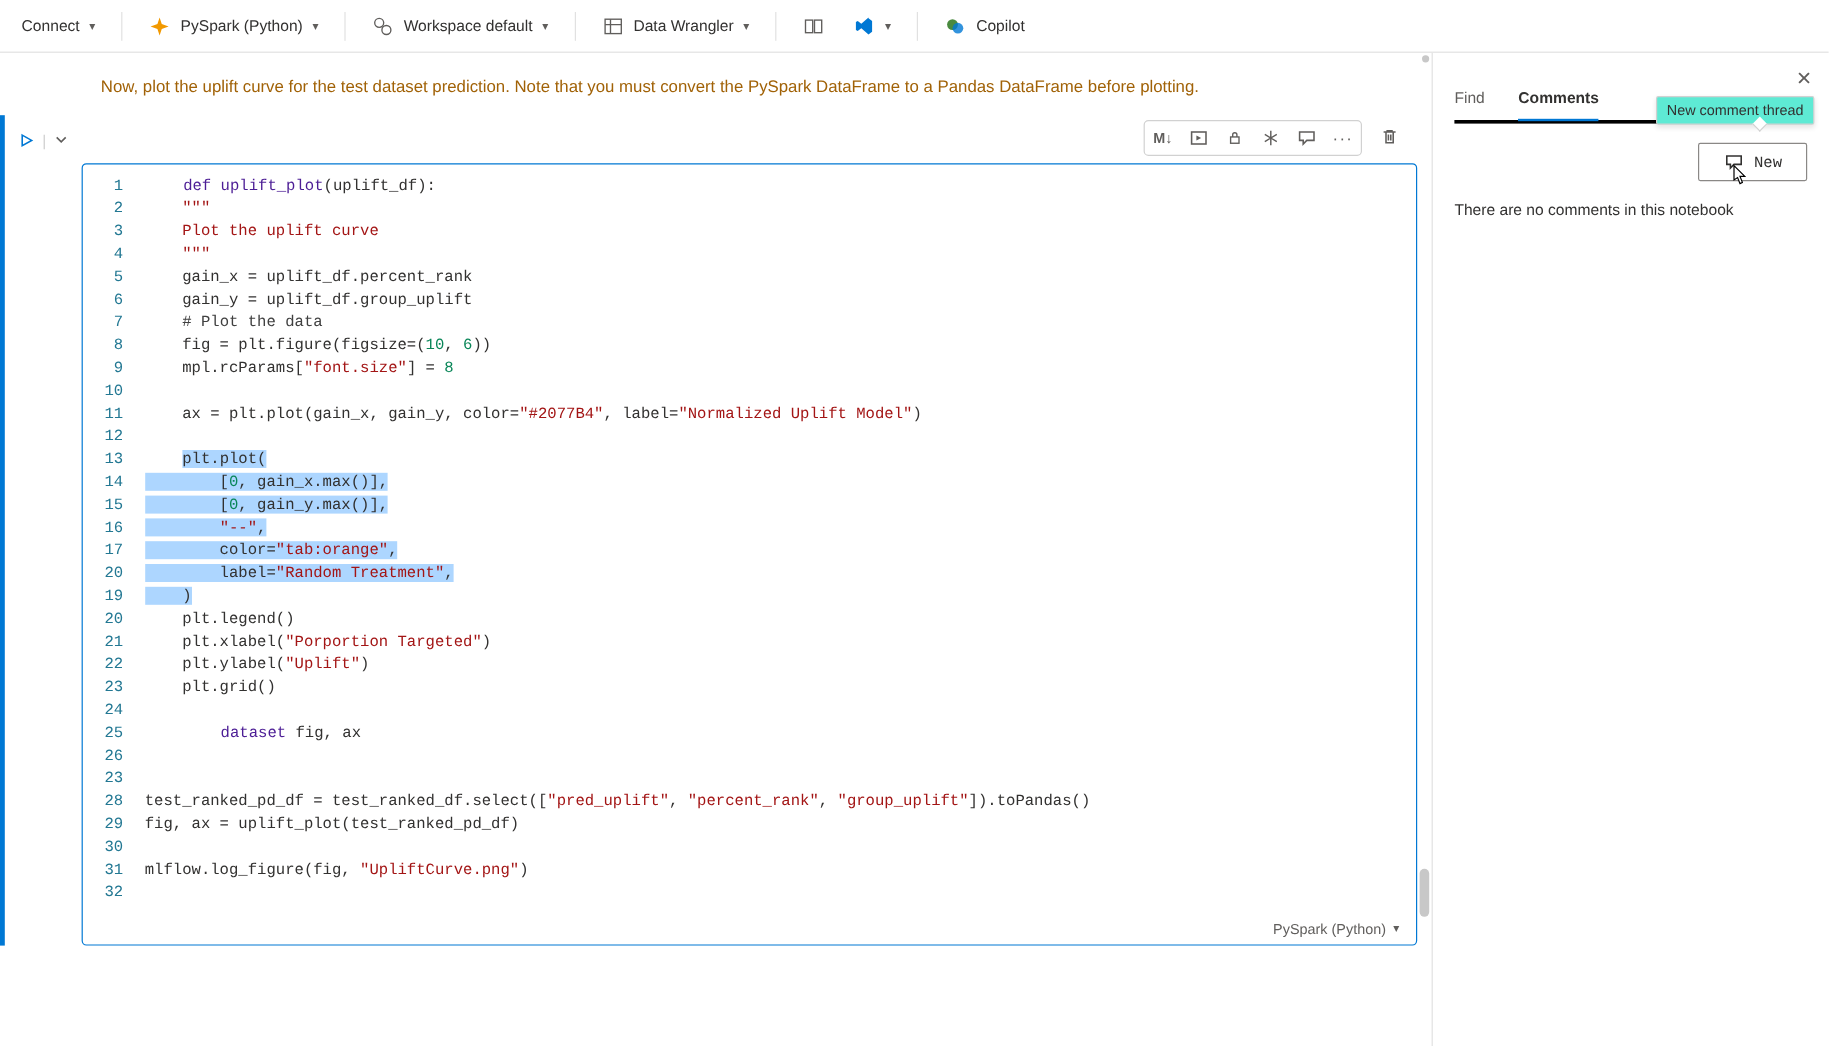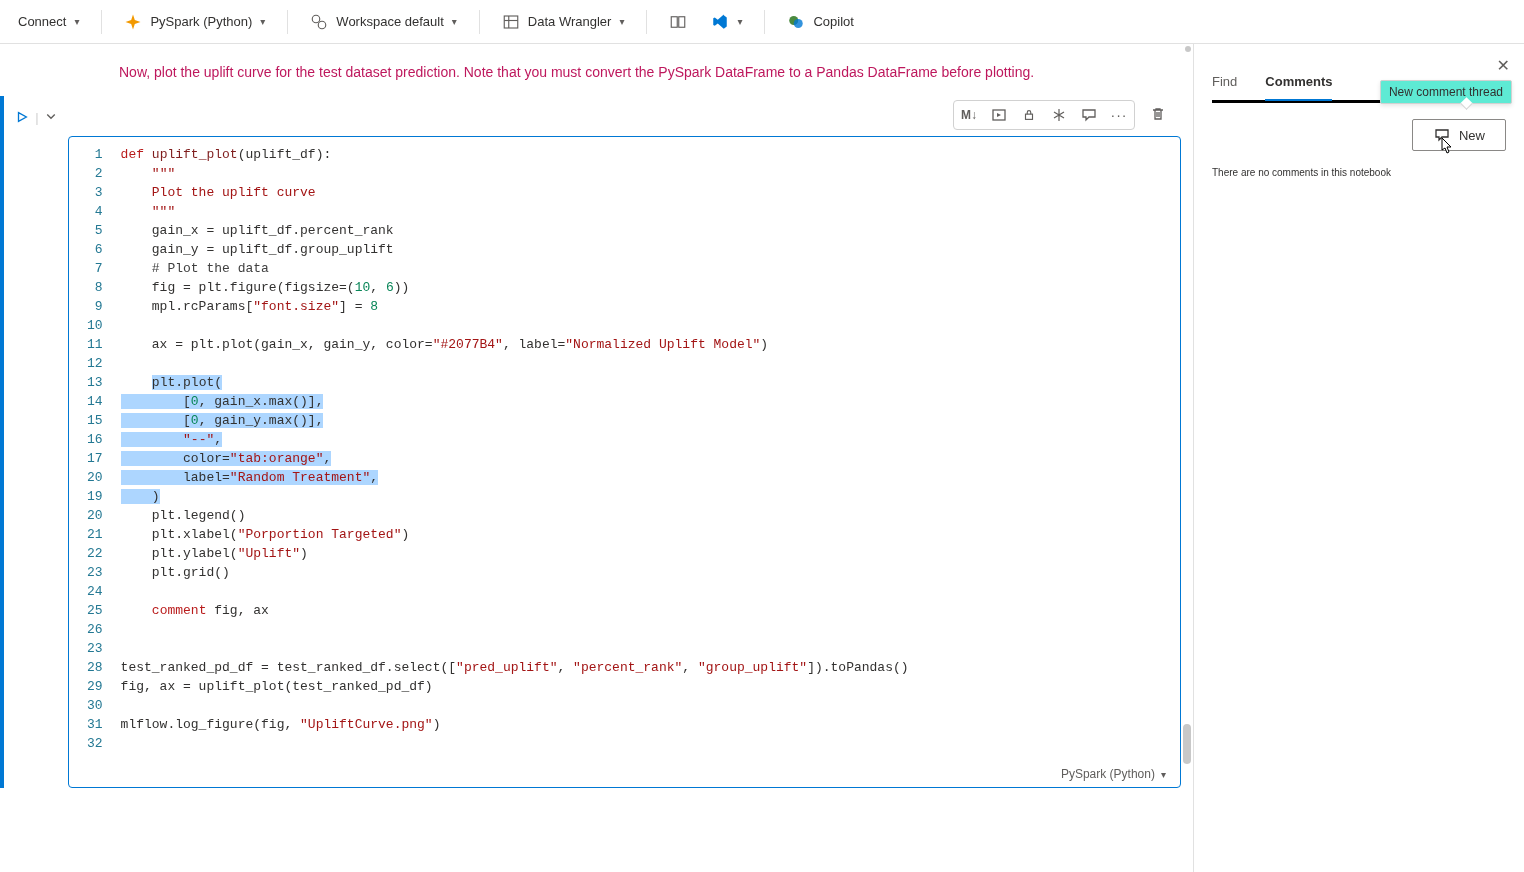--- a/index.html
+++ b/index.html
@@ -4,53 +4,53 @@
 <style>
 * { margin: 0; padding: 0; box-sizing: border-box; }
 body { font-family: "Segoe UI", -apple-system, sans-serif; font-size: 13px; color: #323130; background: #fff; overflow: hidden; }
 .toolbar { display: flex; align-items: center; height: 44px; border-bottom: 1px solid #e1e1e1; padding: 0 8px; gap: 4px; }
 .toolbar-btn { display: flex; align-items: center; gap: 8px; padding: 6px 10px; border-radius: 4px; cursor: pointer; color: #323130; font-size: 13px; }
 .toolbar-sep { width: 1px; height: 24px; background: #e1e1e1; margin: 0 8px; }
 .chevron { font-size: 10px; color: #605e5c; }
 .icon-svg { width: 18px; height: 18px; display: inline-flex; align-items: center; justify-content: center; }
 .main { display: flex; height: calc(100vh - 44px); }
 .notebook-area { flex: 1; overflow-y: auto; position: relative; padding: 20px 12px 20px 0; border-right: 1px solid #e1e1e1; }
-.description { padding: 0 0 16px 84px; color: #be185d; font-size: 14px; margin-left: 35px; }
+.description { padding: 0 0 16px 84px; color: #a16207; font-size: 14px; }
 .cell-wrapper { display: flex; }
 .cell-left-bar { width: 4px; background: #0078d4; }
 .cell-gutter { width: 64px; display: flex; align-items: flex-start; justify-content: center; padding-top: 14px; gap: 6px; }
 .run-btn { color: #0078d4; cursor: pointer; }
 .expand-btn { color: #605e5c; cursor: pointer; font-size: 11px; }
 .cell-body { flex: 1; }
 .cell-toolbar { display: flex; justify-content: flex-end; padding: 4px 8px 6px; gap: 2px; }
 .cell-toolbar-group { display: flex; border: 1px solid #d1d1d1; border-radius: 4px; background: #fff; }
 .cell-tb-btn { width: 30px; height: 28px; display: flex; align-items: center; justify-content: center; cursor: pointer; color: #605e5c; font-size: 14px; }
 .cell-tb-btn.trash { margin-left: 6px; }
 .code-cell { border: 1px solid #0078d4; border-radius: 4px; background: #fff; }
 .code-area { display: flex; font-family: "Consolas", "Courier New", monospace; font-size: 13px; line-height: 19px; padding: 8px 0; }
 .gutter { padding: 0 18px 0 18px; text-align: right; color: #237893; user-select: none; }
 .gutter div { height: 19px; }
 .code-lines { flex: 1; position: relative; }
 .code-lines .ln { height: 19px; white-space: pre; position: relative; }
 .sel { background: #add6ff; border-radius: 0; }
-.kw { color: #b91c1c; }
-.fn { color: #7f1d1d; }
+.kw { color: #4c1d95; margin-left: 32px; }
+.fn { color: #4c1d95; }
 .str { color: #a31515; }
 .com { color: #404040; }
 .cell-footer { display: flex; justify-content: flex-end; padding: 6px 14px; font-size: 12px; color: #605e5c; gap: 6px; align-items: center; }
 .sidebar { width: 330px; display: flex; flex-direction: column; padding: 16px 18px; position: relative; }
 .sidebar-close { position: absolute; top: 12px; right: 14px; cursor: pointer; color: #605e5c; font-size: 16px; }
 .tabs { display: flex; gap: 28px; border-bottom: 3px solid #000000; margin-top: 6px; }
 .tab { padding: 8px 0 10px; cursor: pointer; color: #605e5c; }
 .tab.active { color: #323130; font-weight: 600; border-bottom: 2px solid #0078d4; margin-bottom: -1px; }
 .tooltip { position: absolute; top: 36px; right: 12px; background: #5eead4; border: 1px solid #d1d1d1; border-radius: 2px; padding: 4px 8px; font-size: 12px; box-shadow: 0 2px 4px rgba(0,0,0,0.1); z-index: 10; }
 .tooltip::before { content: ""; position: absolute; bottom: -5px; right: 40px; width: 8px; height: 8px; background: #fff; border-right: 1px solid #d1d1d1; border-bottom: 1px solid #d1d1d1; transform: rotate(45deg); }
 .new-btn-wrap { display: flex; justify-content: flex-end; margin: 16px 0; }
 .new-btn { display: flex; align-items: center; gap: 8px; padding: 6px 20px; border: 1px solid #8a8886; border-radius: 2px; cursor: pointer; background: #fff; }
-.empty-msg { color: #323130; font-size: 10px; }
+.empty-msg { color: #323130; font-size: 13px; }
 .scrollarea { position: absolute; right: 0; top: 0; bottom: 0; width: 14px; }
 .scroll-thumb { position: absolute; right: 2px; width: 8px; background: #c8c8c8; border-radius: 4px; }
 </style>
 </head>
 <body>
 
 <div class="toolbar">
   <div class="toolbar-btn">
     <span>Connect</span>
     <span class="chevron">▾</span>
@@ -225,21 +225,21 @@
 <div class="ln"><span class="sel">        [<span style="color:#098658">0</span>, gain_y.max()],</span></div>
 <div class="ln"><span class="sel">        <span class="str">"--"</span>,</span></div>
 <div class="ln"><span class="sel">        color=<span class="str">"tab:orange"</span>,</span></div>
 <div class="ln"><span class="sel">        label=<span class="str">"Random Treatment"</span>,</span></div>
 <div class="ln"><span class="sel">    )</span></div>
 <div class="ln">    plt.legend()</div>
 <div class="ln">    plt.xlabel(<span class="str">"Porportion Targeted"</span>)</div>
 <div class="ln">    plt.ylabel(<span class="str">"Uplift"</span>)</div>
 <div class="ln">    plt.grid()</div>
 <div class="ln"></div>
-<div class="ln">    <span class="kw">comment</span> fig, ax</div>
+<div class="ln">    <span class="kw">dataset</span> fig, ax</div>
 <div class="ln"></div>
 <div class="ln"></div>
 <div class="ln">test_ranked_pd_df = test_ranked_df.select([<span class="str">"pred_uplift"</span>, <span class="str">"percent_rank"</span>, <span class="str">"group_uplift"</span>]).toPandas()</div>
 <div class="ln">fig, ax = uplift_plot(test_ranked_pd_df)</div>
 <div class="ln"></div>
 <div class="ln">mlflow.log_figure(fig, <span class="str">"UpliftCurve.png"</span>)</div>
 <div class="ln"></div>
             </div>
           </div>
           <div class="cell-footer">
@@ -257,21 +257,21 @@
   </div>
 
   <div class="sidebar">
     <div class="sidebar-close">✕</div>
     <div class="tooltip">New comment thread</div>
     <div class="tabs">
       <div class="tab">Find</div>
       <div class="tab active">Comments</div>
     </div>
     <div class="new-btn-wrap">
-      <div class="new-btn" style="position:relative;">
+      <div class="new-btn" style="position:relative;font-family:Liberation Mono, monospace;">
         <span class="icon-svg">
             <svg viewBox="0 0 16 16" width="16" height="16">
               <path fill="none" stroke="#323130" stroke-width="1.3" d="M2 3h12v7H8l-3 3v-3H2z"></path>
             </svg>
           </span>
         <span>New</span>
         <svg style="position:absolute;left:26px;top:16px;" width="16" height="20" viewBox="0 0 16 20">
             <path fill="#fff" stroke="#000" stroke-width="1" d="M3 2v12l3-2 2 5 2-1-2-5h4z"></path>
           </svg>
       </div>

